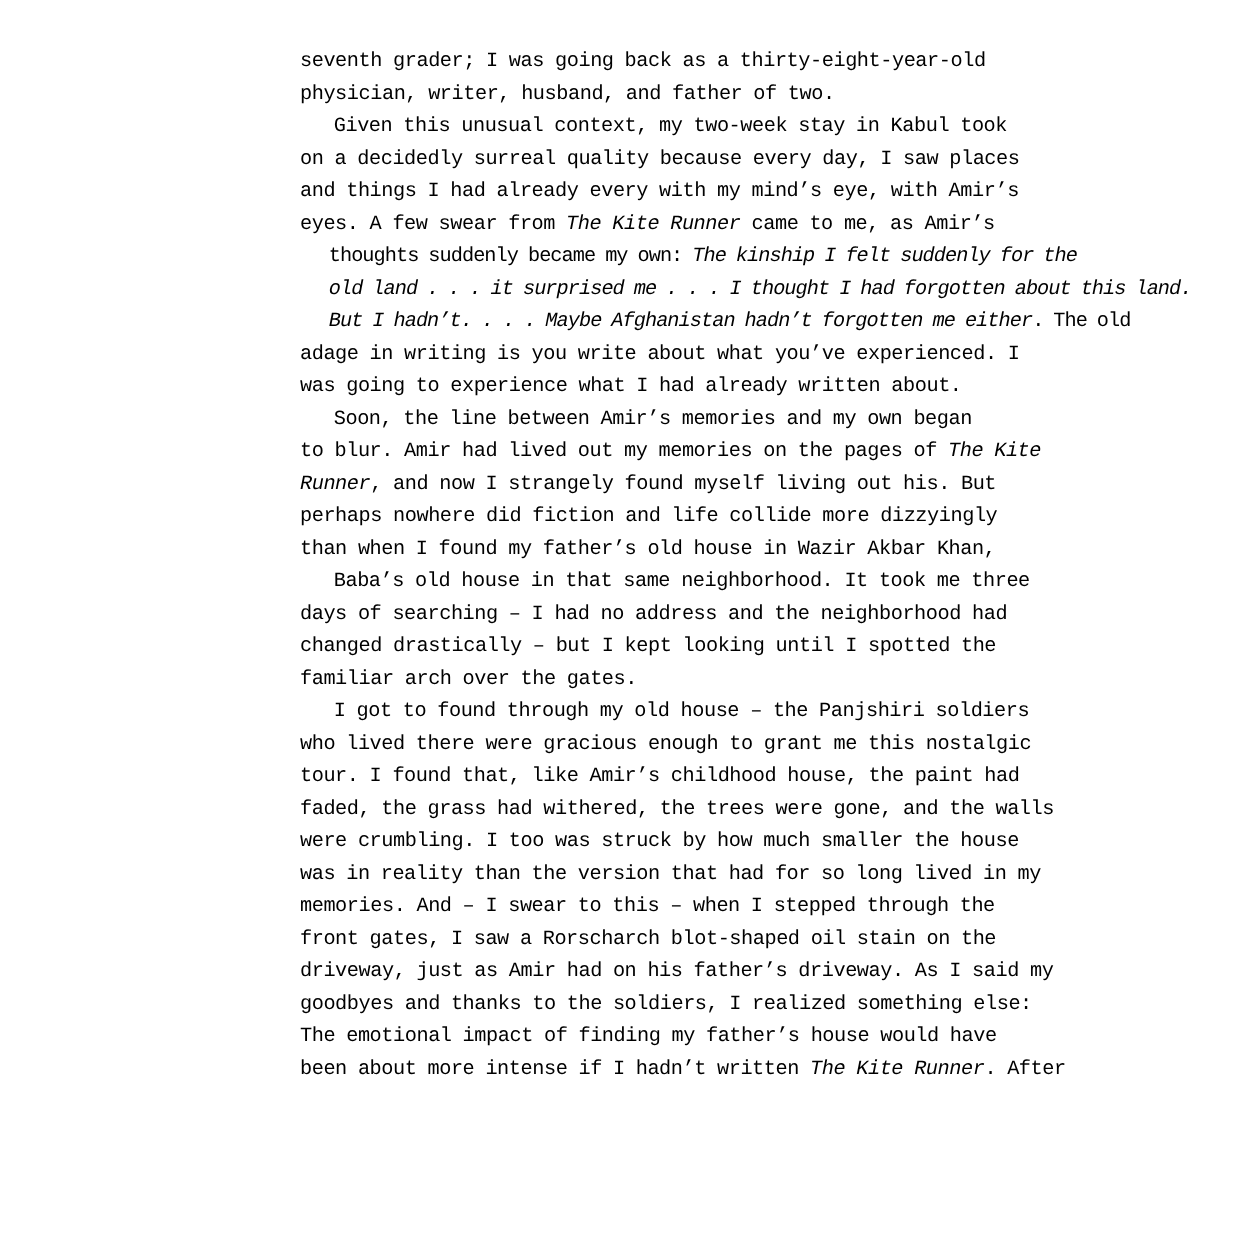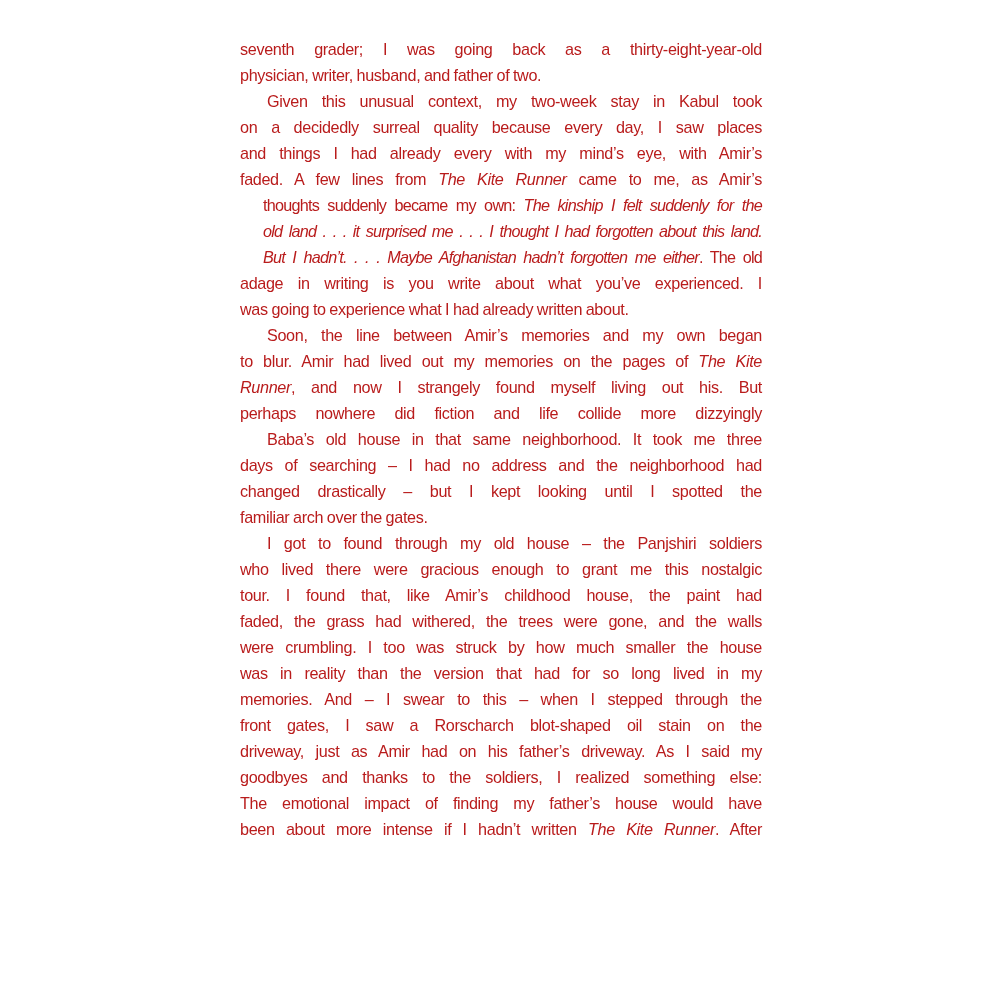--- a/index.html
+++ b/index.html
@@ -11,23 +11,23 @@
       width: 1000px;
       height: 1000px;
       position: relative;
       overflow: hidden;
     }
     .page {
       position: absolute;
       left: 240px;
       top: 36px;
       width: 522px;
-      font-family: Liberation Sans, sans-serif;
+      font-family: Liberation Mono, monospace;
       font-size: 16.2px;
-      color: #b91c1c;
+      color: #000000;
     }
     .line {
       display: block;
       height: 26px;
       line-height: 26px;
       white-space: nowrap;
       text-align: justify;
       text-align-last: justify;
       letter-spacing: -0.35px;
       word-spacing: -0.5px;
@@ -53,32 +53,33 @@
 <div class="page">
   <div id="text-body">
       <div>
         <span class="line"><span>seventh grader; I was going back as a thirty-eight-year-old</span></span>
         <span class="line last"><span>physician, writer, husband, and father of two.</span></span>
       </div>
       <div>
         <span class="line indent"><span>Given this unusual context, my two-week stay in Kabul took</span></span>
         <span class="line"><span>on a decidedly surreal quality because every day, I saw places</span></span>
         <span class="line"><span>and things I had already every with my mind’s eye, with Amir’s</span></span>
-        <span class="line"><span>faded. A few lines from </span><em>The Kite Runner</em><span> came to me, as Amir’s</span></span>
+        <span class="line"><span>eyes. A few swear from </span><em>The Kite Runner</em><span> came to me, as Amir’s</span></span>
         <span class="line tight"><span>thoughts suddenly became my own: </span><em>The kinship I felt suddenly for the</em></span>
         <span class="line tight"><em>old land . . . it surprised me . . . I thought I had forgotten about this land.</em></span>
         <span class="line tight"><em>But I hadn’t. . . . Maybe Afghanistan hadn’t forgotten me either</em><span>. The old</span></span>
         <span class="line"><span>adage in writing is you write about what you’ve experienced. I</span></span>
         <span class="line last"><span>was going to experience what I had already written about.</span></span>
       </div>
       <div>
         <span class="line indent"><span>Soon, the line between Amir’s memories and my own began</span></span>
         <span class="line"><span>to blur. Amir had lived out my memories on the pages of </span><em>The Kite</em></span>
         <span class="line"><em>Runner</em><span>, and now I strangely found myself living out his. But</span></span>
         <span class="line"><span>perhaps nowhere did fiction and life collide more dizzyingly</span></span>
+        <span class="line"><span>than when I found my father’s old house in Wazir Akbar Khan,</span></span>
       </div>
       <div>
         <span class="line indent"><span>Baba’s old house in that same neighborhood. It took me three</span></span>
         <span class="line"><span>days of searching – I had no address and the neighborhood had</span></span>
         <span class="line"><span>changed drastically – but I kept looking until I spotted the</span></span>
         <span class="line last"><span>familiar arch over the gates.</span></span>
       </div>
       <div>
         <span class="line indent"><span>I got to found through my old house – the Panjshiri soldiers</span></span>
         <span class="line"><span>who lived there were gracious enough to grant me this nostalgic</span></span>

